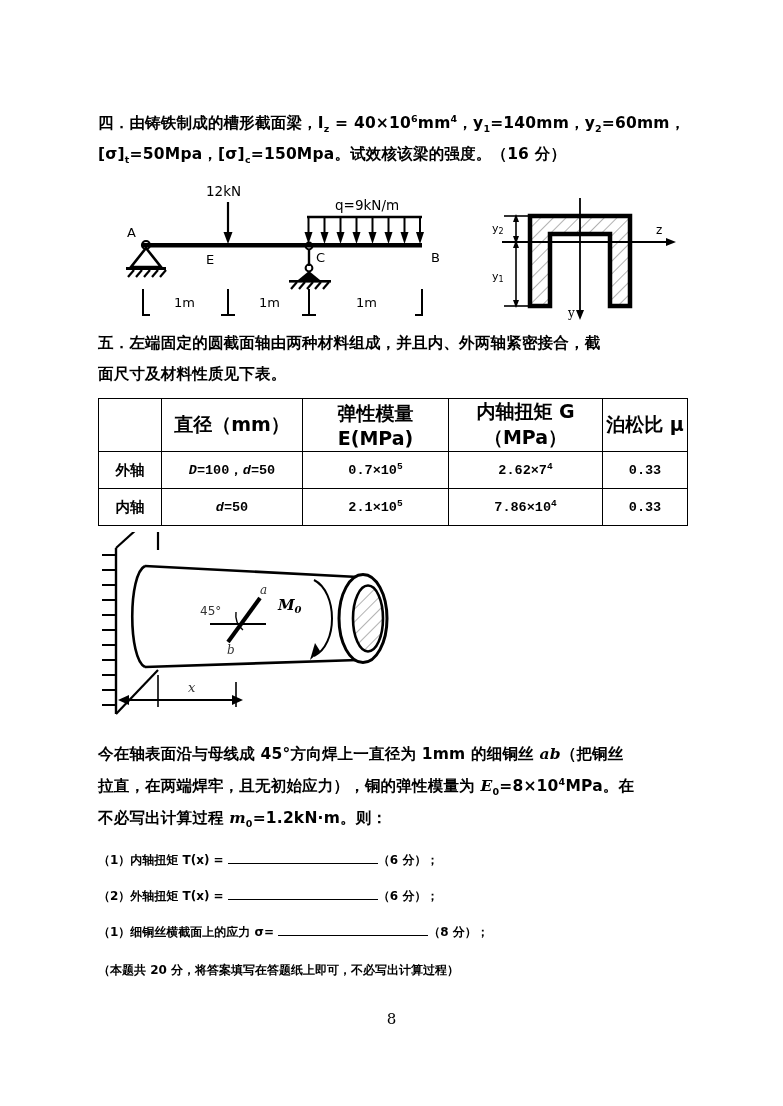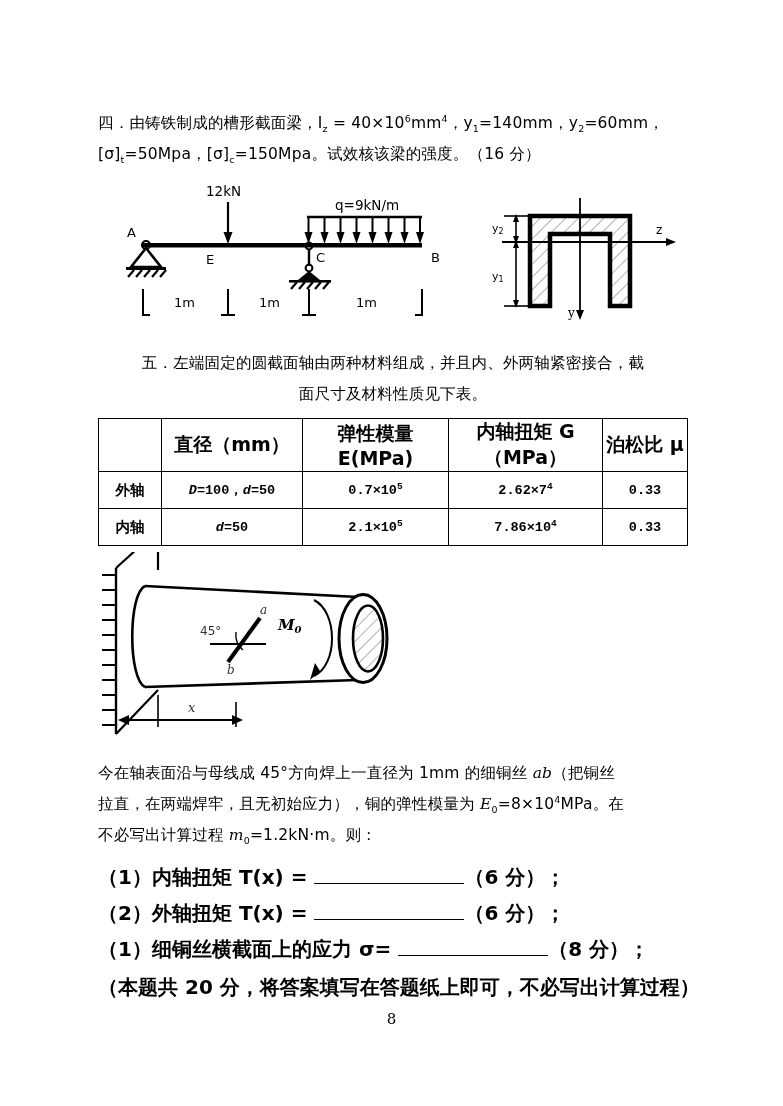--- a/index.html
+++ b/index.html
@@ -22,35 +22,35 @@
     position: absolute;
     left: 98px;
     top: 108px;
     width: 590px;
   }
 
   
   .para {
     font-family: "DejaVu Sans", "Liberation Sans", sans-serif;
     font-size: 15.5px;
-    font-weight: normal;
+    font-weight: bold;
     line-height: 31px;
     letter-spacing: 0.2px;
     color: #000;
   }
   .para .ital {
     font-family: "DejaVu Serif", "Liberation Serif", serif;
     font-style: italic;
   }
   sup, sub {
     font-size: 9.5px;
     line-height: 0;
   }
   .q-line {
-    font-size: 20px;
+    font-size: 12px;
     font-weight: bold;
     line-height: 36px;
     white-space: nowrap;
   }
   .blank {
     display: inline-block;
     border-bottom: 1.6px solid #000;
     vertical-align: baseline;
     height: 14px;
   }
@@ -224,21 +224,21 @@
 
           <line x1="418" y1="66" x2="418" y2="130" stroke="#000" stroke-width="1.6"></line>
           <path d="M418 64 L415 72 L421 72 Z" fill="#000"></path>
           <path d="M418 132 L415 124 L421 124 Z" fill="#000"></path>
           <line x1="406" y1="130" x2="430" y2="130" stroke="#000" stroke-width="1.6"></line>
           <text x="394" y="104" font-family="DejaVu Sans, sans-serif" font-size="11" fill="#000">y<tspan font-size="8" dy="2">1</tspan></text>
         </g>
       </svg>
     </div>
 
-    <div class="para" style="margin-top:24px;text-align:center;">
+    <div class="para" style="margin-top:4px;">
       <span>五．左端固定的圆截面轴由两种材料组成，并且内、外两轴紧密接合，截</span><br>
       <span>面尺寸及材料性质见下表。</span>
     </div>
 
     <table class="spec">
       <thead>
         <tr>
           <th style="width:62px;"></th>
           <th style="width:140px;">直径（mm）</th>
           <th style="width:145px;">弹性模量 E(MPa)</th>

